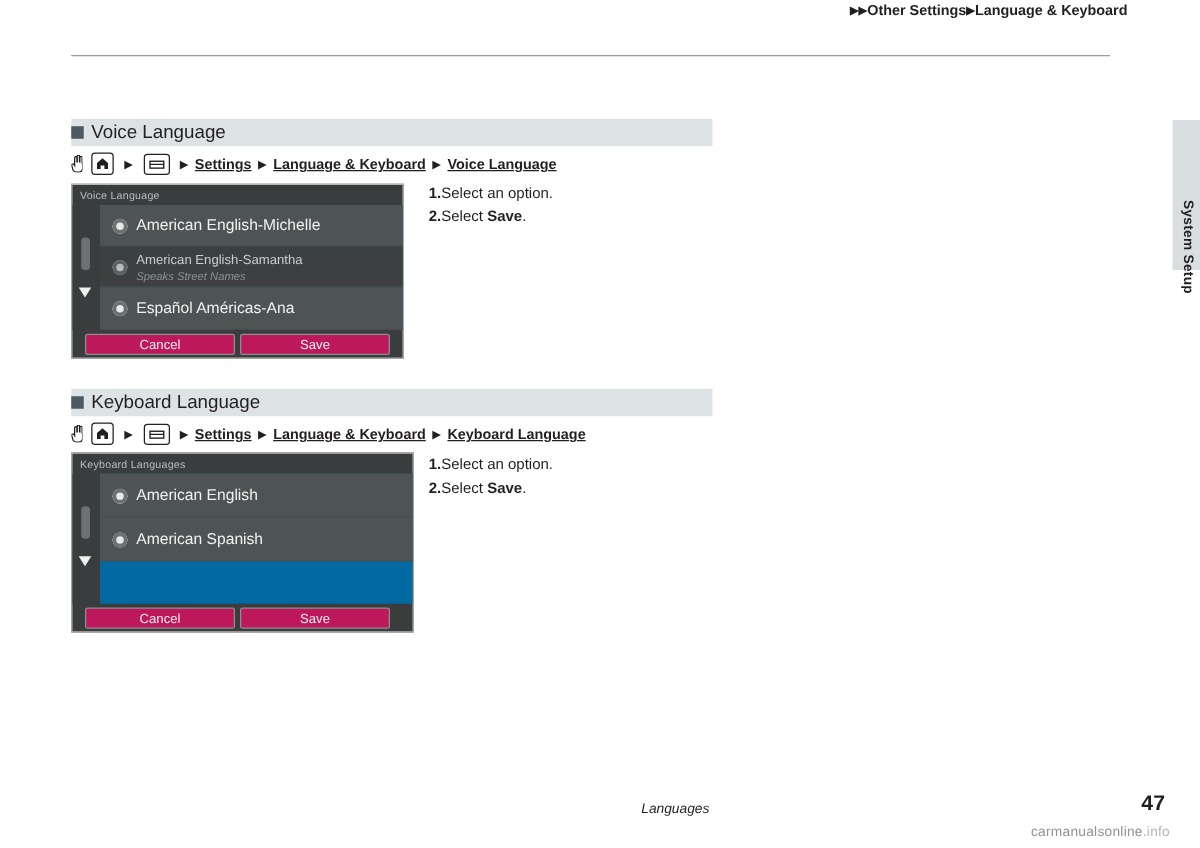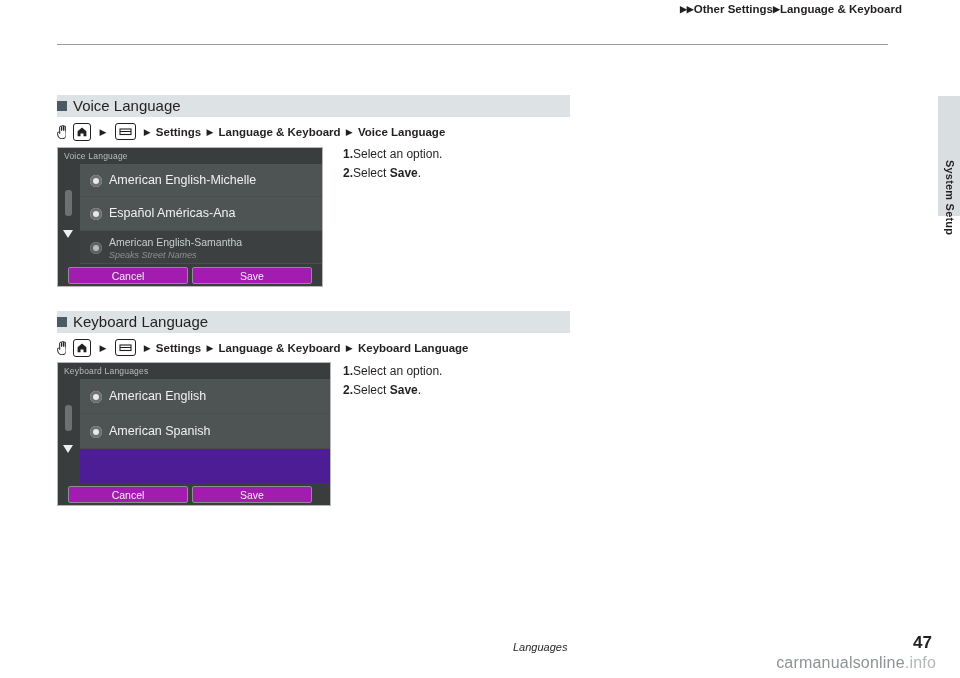--- a/index.html
+++ b/index.html
@@ -100,20 +100,21 @@
     position: absolute;
     left: 57px;
     font-size: 11.5px;
     color: #231f20;
     white-space: nowrap;
     height: 18px;
     line-height: 18px;
   }
   .crumb .b {
     font-weight: bold;
+    text-decoration: underline;
   }
   .crumb .tri {
     font-size: 9px;
     position: relative;
     top: -1px;
     padding: 0 2px;
   }
   .ic {
     display: inline-block;
     vertical-align: middle;
@@ -155,21 +156,21 @@
     top: 3px;
     font-size: 8.5px;
     color: #b9bdbd;
     letter-spacing: .2px;
   }
   .nav-list {
     position: absolute;
     left: 22px;
     top: 16px;
     right: 0;
-    background: #4c1d95;
+    background: #0369a1;
   }
   .nav-row {
     position: relative;
     box-sizing: border-box;
     border-bottom: 1px solid #4a4d4d;
     background: #4e5353;
   }
   .nav-row.alt {
     background: #3c4040;
   }
@@ -232,21 +233,21 @@
     position: absolute;
     left: 0;
     right: 0;
     bottom: 0;
     height: 22px;
   }
   .nav-btn {
     position: absolute;
     top: 3px;
     height: 17px;
-    background: #a21caf;
+    background: #be185d;
     border: 1px solid #8a8f8f;
     border-radius: 2px;
     color: #f0f0f0;
     font-size: 10.5px;
     text-align: center;
     line-height: 16px;
     box-sizing: border-box;
   }
 
   
@@ -277,21 +278,21 @@
     right: 28px;
     top: 633px;
     font-size: 17px;
     font-weight: bold;
     color: #231f20;
   }
   .watermark {
     position: absolute;
     right: 24px;
     bottom: 6px;
-    font-size: 16px;
+    font-size: 11px;
     color: #8e9396;
     letter-spacing: .2px;
     white-space: nowrap;
   }
   .watermark .dim {
     color: #b4b8ba;
   }
 </style>
 </head>
 <body>
@@ -343,28 +344,28 @@
   <div class="scroll-strip" style="height:100px;">
     <div class="scroll-thumb" style="top:26px; height:26px;"></div>
     <div class="scroll-arrow" style="top:66px;"></div>
   </div>
 
   <div class="nav-list" style="height:100px;">
     <div class="nav-row" style="height:33px;">
       <div class="radio" style="top:11px;"></div>
       <div class="nav-label" style="top:9px;">American English-Michelle</div>
     </div>
-    <div class="nav-row" style="height:34px;">
-      <div class="radio" style="top:11px;"></div>
-      <div class="nav-label" style="top:9px;">Español Américas-Ana</div>
-    </div>
     <div class="nav-row alt" style="height:33px;">
       <div class="radio dim" style="top:11px;"></div>
       <div class="nav-label dim" style="top:5px;">American English-Samantha</div>
       <div class="nav-sub" style="top:19px;">Speaks Street Names</div>
+    </div>
+    <div class="nav-row" style="height:34px;">
+      <div class="radio" style="top:11px;"></div>
+      <div class="nav-label" style="top:9px;">Español Américas-Ana</div>
     </div>
   </div>
 
   <div class="btn-row">
     <div class="nav-btn" style="left:10px; width:120px;">Cancel</div>
     <div class="nav-btn" style="left:134px; width:120px;">Save</div>
   </div>
 </div>
 
 <div class="steps" style="left:343px; top:145px;">

